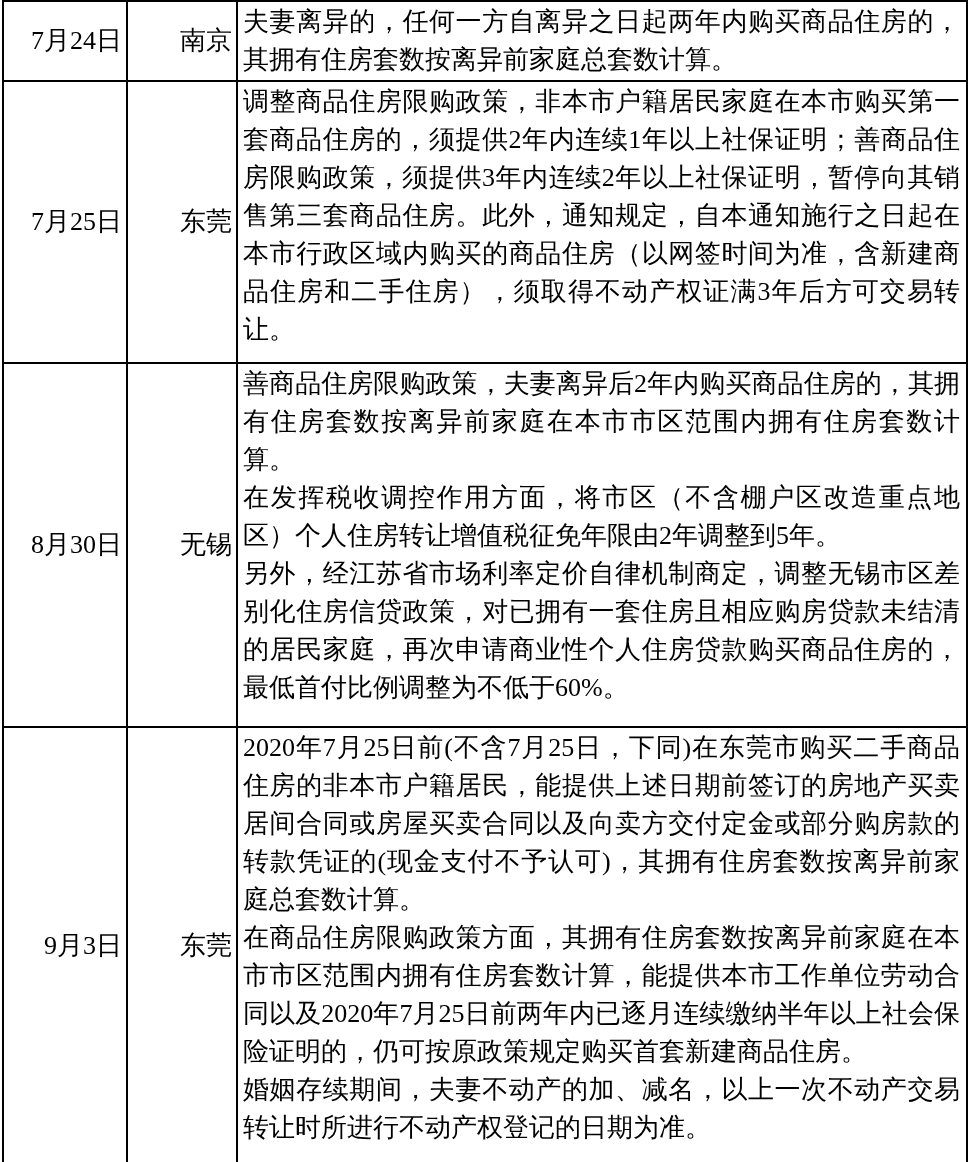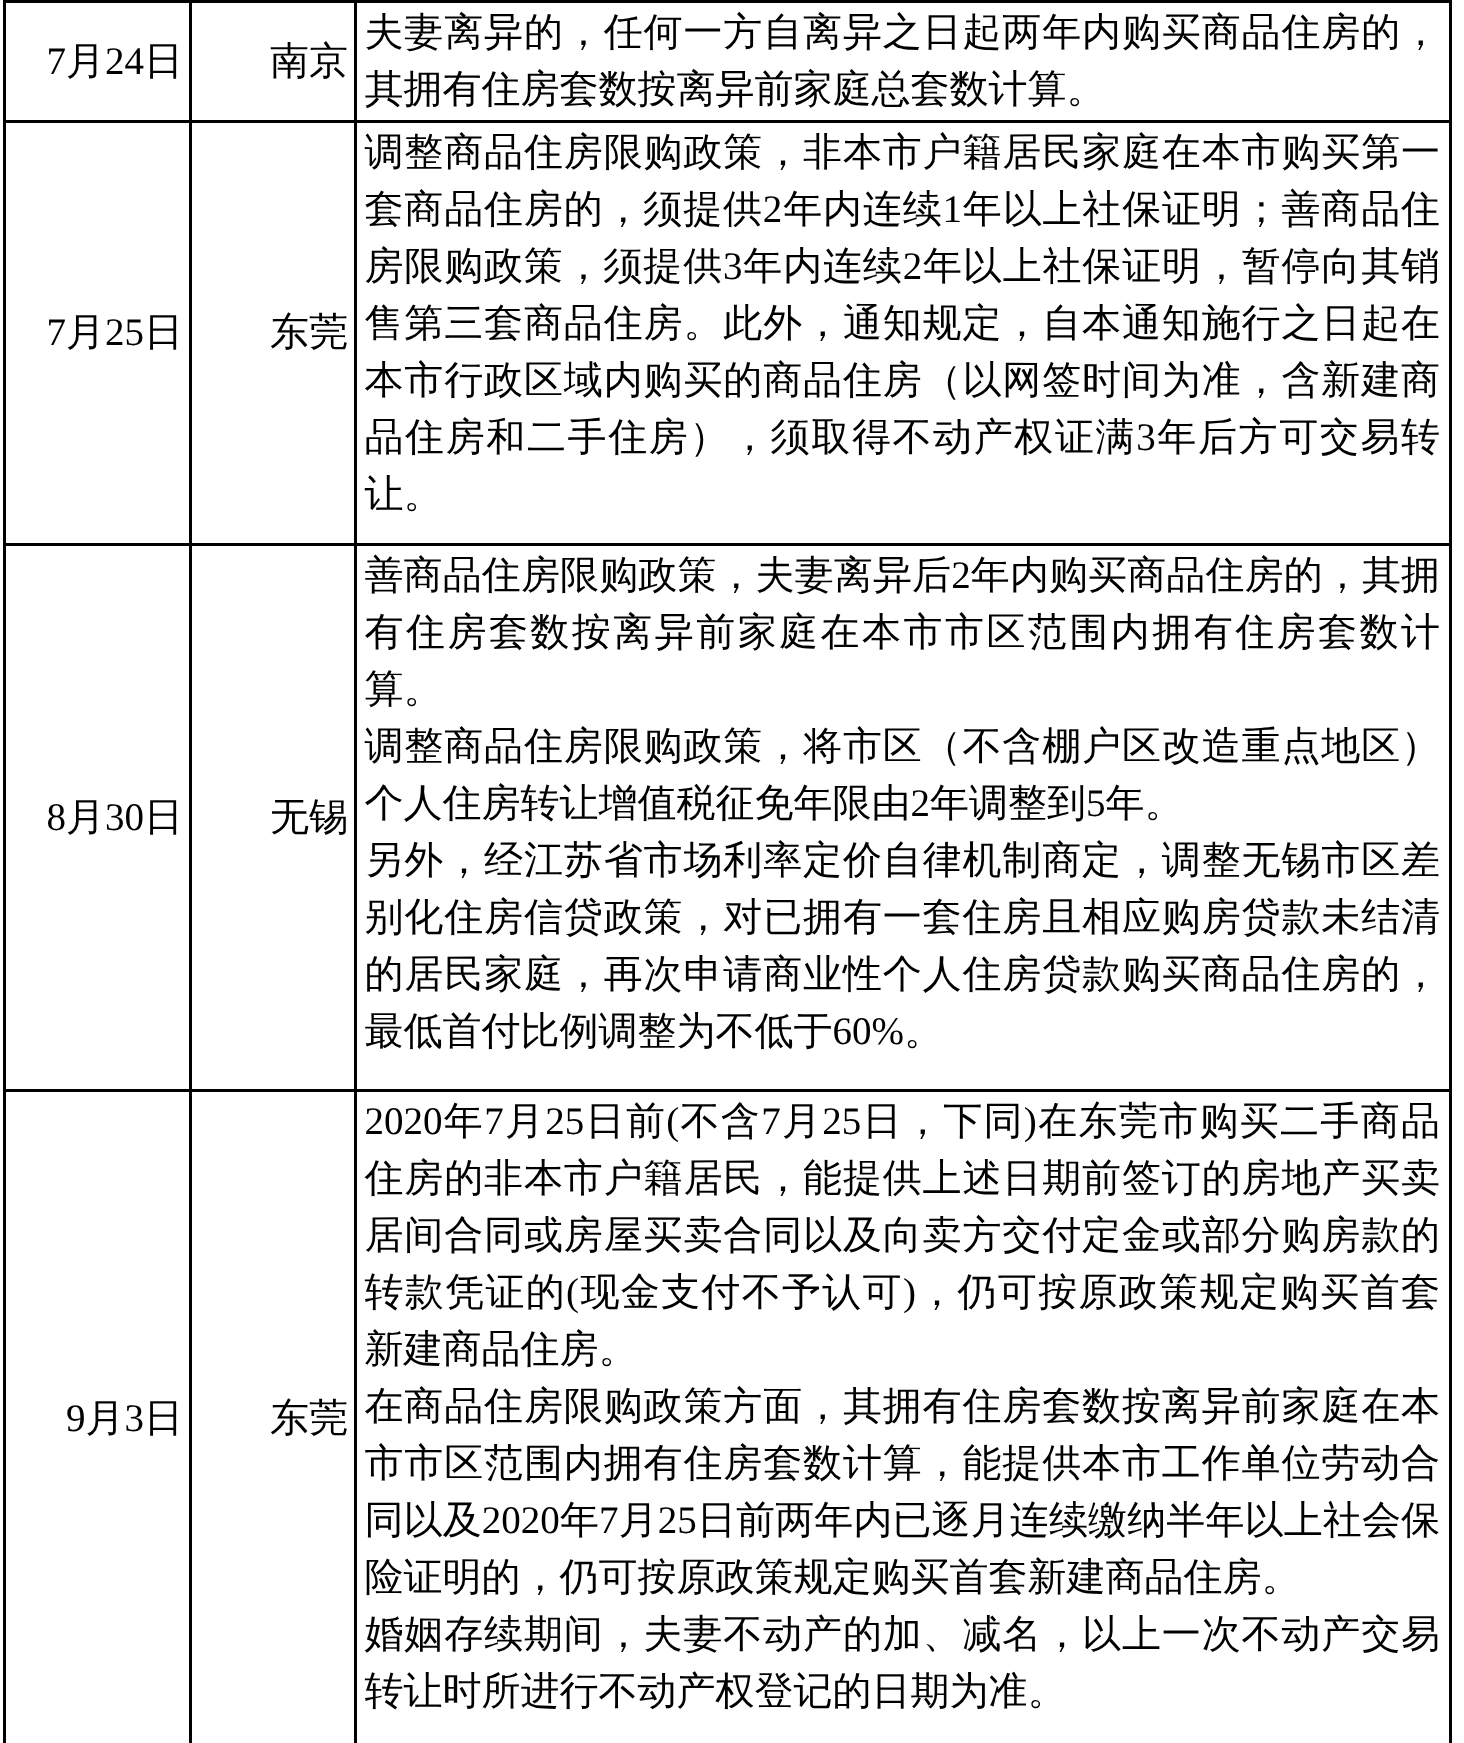--- a/index.html
+++ b/index.html
@@ -72,27 +72,27 @@
       <td class="city-cell">东莞</td>
       <td class="policy-cell">
           <p class="para">调整商品住房限购政策，非本市户籍居民家庭在本市购买第一套商品住房的，须提供2年内连续1年以上社保证明；善商品住房限购政策，须提供3年内连续2年以上社保证明，暂停向其销售第三套商品住房。此外，通知规定，自本通知施行之日起在本市行政区域内购买的商品住房（以网签时间为准，含新建商品住房和二手住房），须取得不动产权证满3年后方可交易转让。</p>
         </td>
     </tr>
     <tr class="row-3">
       <td class="date-cell">8月30日</td>
       <td class="city-cell">无锡</td>
       <td class="policy-cell">
           <p class="para">善商品住房限购政策，夫妻离异后2年内购买商品住房的，其拥有住房套数按离异前家庭在本市市区范围内拥有住房套数计算。</p>
-          <p class="para">调整商品住房限购政策，将市区（不含棚户区改造重点地区）个人住房转让增值税征免年限由2年调整到5年。</p>
+          <p class="para">在发挥税收调控作用方面，将市区（不含棚户区改造重点地区）个人住房转让增值税征免年限由2年调整到5年。</p>
           <p class="para">另外，经江苏省市场利率定价自律机制商定，调整无锡市区差别化住房信贷政策，对已拥有一套住房且相应购房贷款未结清的居民家庭，再次申请商业性个人住房贷款购买商品住房的，最低首付比例调整为不低于60%。</p>
         </td>
     </tr>
     <tr class="row-4">
       <td class="date-cell">9月3日</td>
       <td class="city-cell">东莞</td>
       <td class="policy-cell">
-          <p class="para">2020年7月25日前(不含7月25日，下同)在东莞市购买二手商品住房的非本市户籍居民，能提供上述日期前签订的房地产买卖居间合同或房屋买卖合同以及向卖方交付定金或部分购房款的转款凭证的(现金支付不予认可)，仍可按原政策规定购买首套新建商品住房。</p>
+          <p class="para">2020年7月25日前(不含7月25日，下同)在东莞市购买二手商品住房的非本市户籍居民，能提供上述日期前签订的房地产买卖居间合同或房屋买卖合同以及向卖方交付定金或部分购房款的转款凭证的(现金支付不予认可)，其拥有住房套数按离异前家庭总套数计算。</p>
           <p class="para">在商品住房限购政策方面，其拥有住房套数按离异前家庭在本市市区范围内拥有住房套数计算，能提供本市工作单位劳动合同以及2020年7月25日前两年内已逐月连续缴纳半年以上社会保险证明的，仍可按原政策规定购买首套新建商品住房。</p>
           <p class="para">婚姻存续期间，夫妻不动产的加、减名，以上一次不动产交易转让时所进行不动产权登记的日期为准。</p>
         </td>
     </tr>
   </tbody>
 </table>
 
 </body></html>

